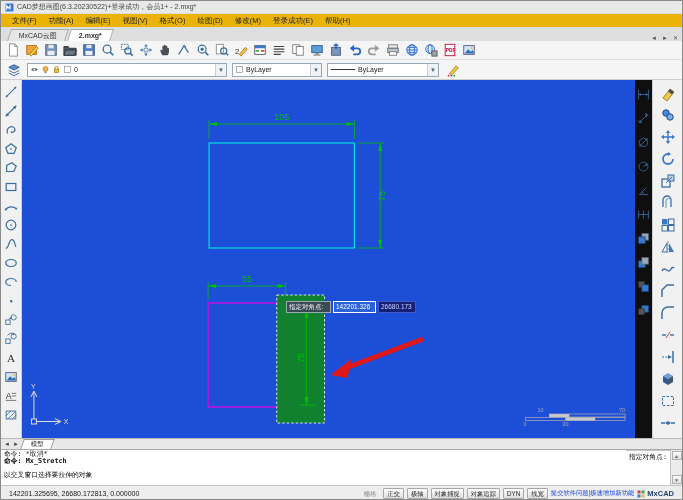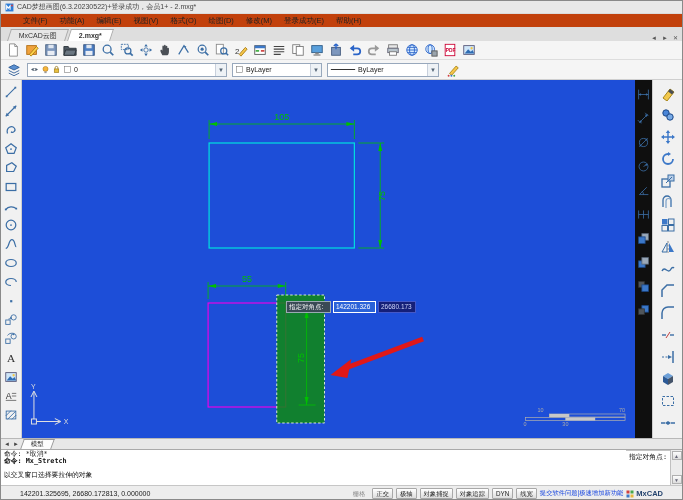--- a/index.html
+++ b/index.html
@@ -4,21 +4,21 @@
 <style>
   *{box-sizing:border-box;margin:0;padding:0}
   html,body{background:#d8d8d8}
   #app{width:683px;height:500px;position:relative;font-family:"Liberation Sans",sans-serif;
        background:#ececec;border:1px solid #8a8a8a;overflow:hidden}
   
   #titlebar{height:13px;display:flex;align-items:center;gap:3px;padding:0 4px;background:#e9e9e9;border-bottom:1px solid #dcdcdc}
   #titlebar svg{width:9px;height:9px}
   #title-text{font-size:7px;color:#444;white-space:nowrap}
   
-  #menubar{height:14px;display:flex;align-items:flex-start;background:#c2410c;border-bottom:1px solid #ddd;padding-left:16px}
+  #menubar{height:14px;display:flex;align-items:flex-start;background:#eab308;border-bottom:1px solid #ddd;padding-left:5px}
   .menu-item{font-size:7.5px;color:#222;padding:0 6px;line-height:13px;cursor:default}
   
   #tabrow{height:13px;display:flex;align-items:flex-end;background:#dedede;padding-left:8px}
   .tab{height:12px;padding:0 9px;border:1px solid #aaa;border-bottom:none;transform:skewX(-18deg);
        display:flex;align-items:center;background:#e6e6e6;margin-right:2px}
   .tab span{transform:skewX(18deg);font-size:7px;color:#333;white-space:nowrap}
   .tab.active{background:#fff}
   .tab.active span{font-weight:bold}
   #tab-controls{margin-left:auto;margin-right:4px;display:flex;gap:5px;font-size:6px;color:#555;align-items:center}
   
@@ -52,21 +52,21 @@
   #model-tab{height:10px;padding:0 8px;background:#fdfdfd;border:1px solid #999;border-bottom:none;transform:skewX(-20deg);display:flex;align-items:center}
   #model-tab span{transform:skewX(20deg);font-size:6.5px;color:#222}
   
   #cmd{height:36px;display:flex;background:#fff;border-top:1px solid #aaa}
   #cmdmain{flex:1;display:flex;}
   #cmd-history{flex:1;padding:1px 3px;font-family:"DejaVu Sans Mono",monospace;font-size:6.8px;line-height:7.2px;color:#111}
   #cmd-prompt{border-top:1px solid #c4c4c4;padding:1px 3px;font-family:"DejaVu Sans Mono",monospace;font-size:6.8px;color:#111}
   #cmdscroll{width:12px;background:#ececec;border-left:1px solid #c0c0c0;display:flex;flex-direction:column;justify-content:space-between;align-items:center;font-size:5px;color:#667;padding:1px 0}
   #cmdscroll .sbox{width:10px;height:9px;border:1px solid #b0b0b0;background:linear-gradient(#fdfdfd,#dcdcdc);display:flex;align-items:center;justify-content:center}
   
-  #status{height:16px;background:#ededed;border-top:1px solid #c6c6c6;display:flex;align-items:center;gap:3px;padding:0 19px;font-size:7px;color:#222}
+  #status{height:16px;background:#ededed;border-top:1px solid #c6c6c6;display:flex;align-items:center;gap:3px;padding:0 8px;font-size:7px;color:#222}
   #coords{white-space:nowrap}
   #status .spacer{flex:1}
   .toggle{border:1px solid #a8a8a8;background:linear-gradient(#fff,#ddd);padding:0 3px;font-size:6.3px;line-height:9px;border-radius:1px;white-space:nowrap;cursor:default}
   .toggle.flat{border-color:transparent;background:none;color:#8a8a8a}
   #promo{color:#1846e0;font-size:6.3px;white-space:nowrap}
   #brand{display:flex;align-items:center;gap:2px;font-size:7.5px;font-weight:bold;color:#24436e;white-space:nowrap}
   #brand svg{width:8px;height:8px}
 </style>
 </head>
 <body>

